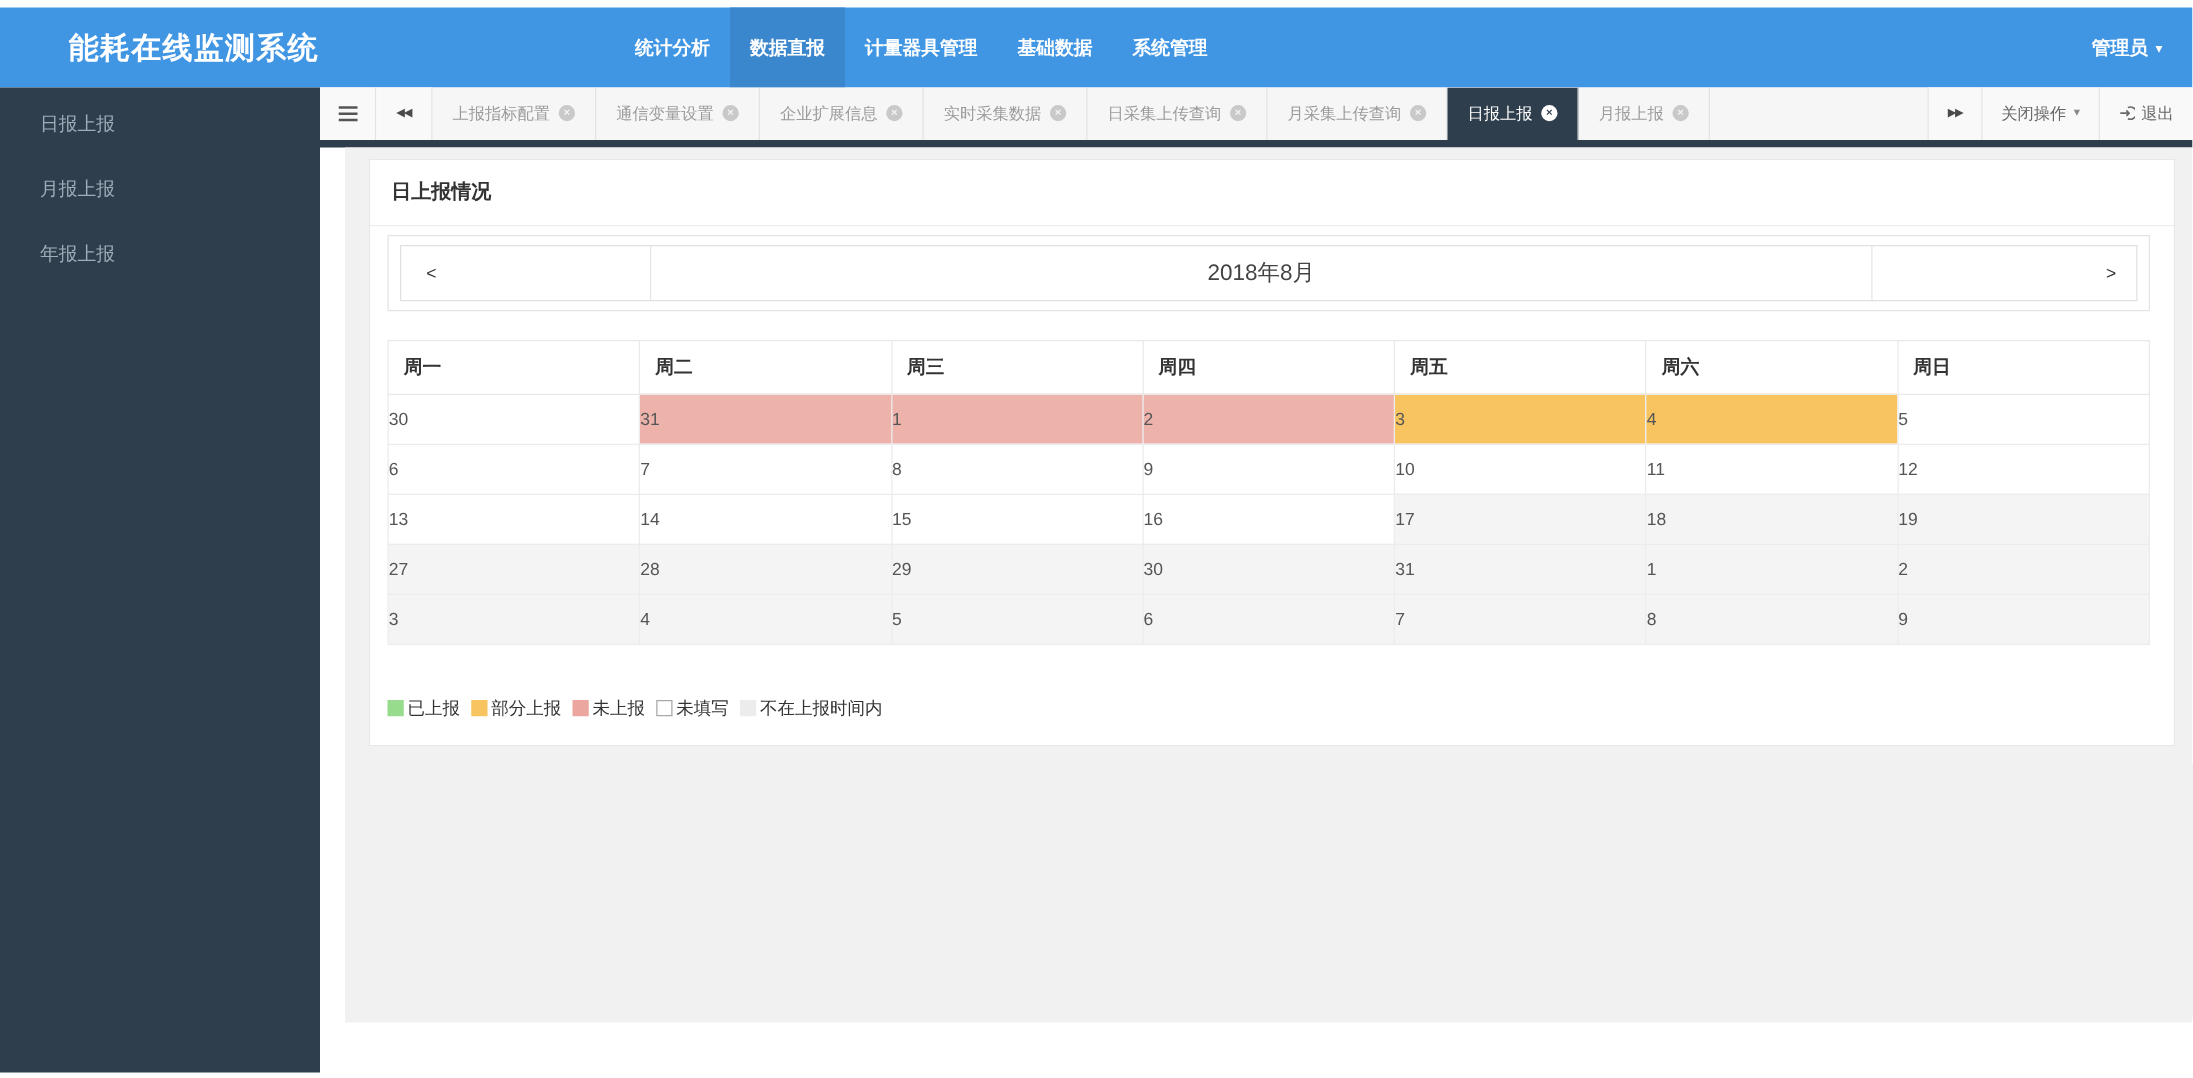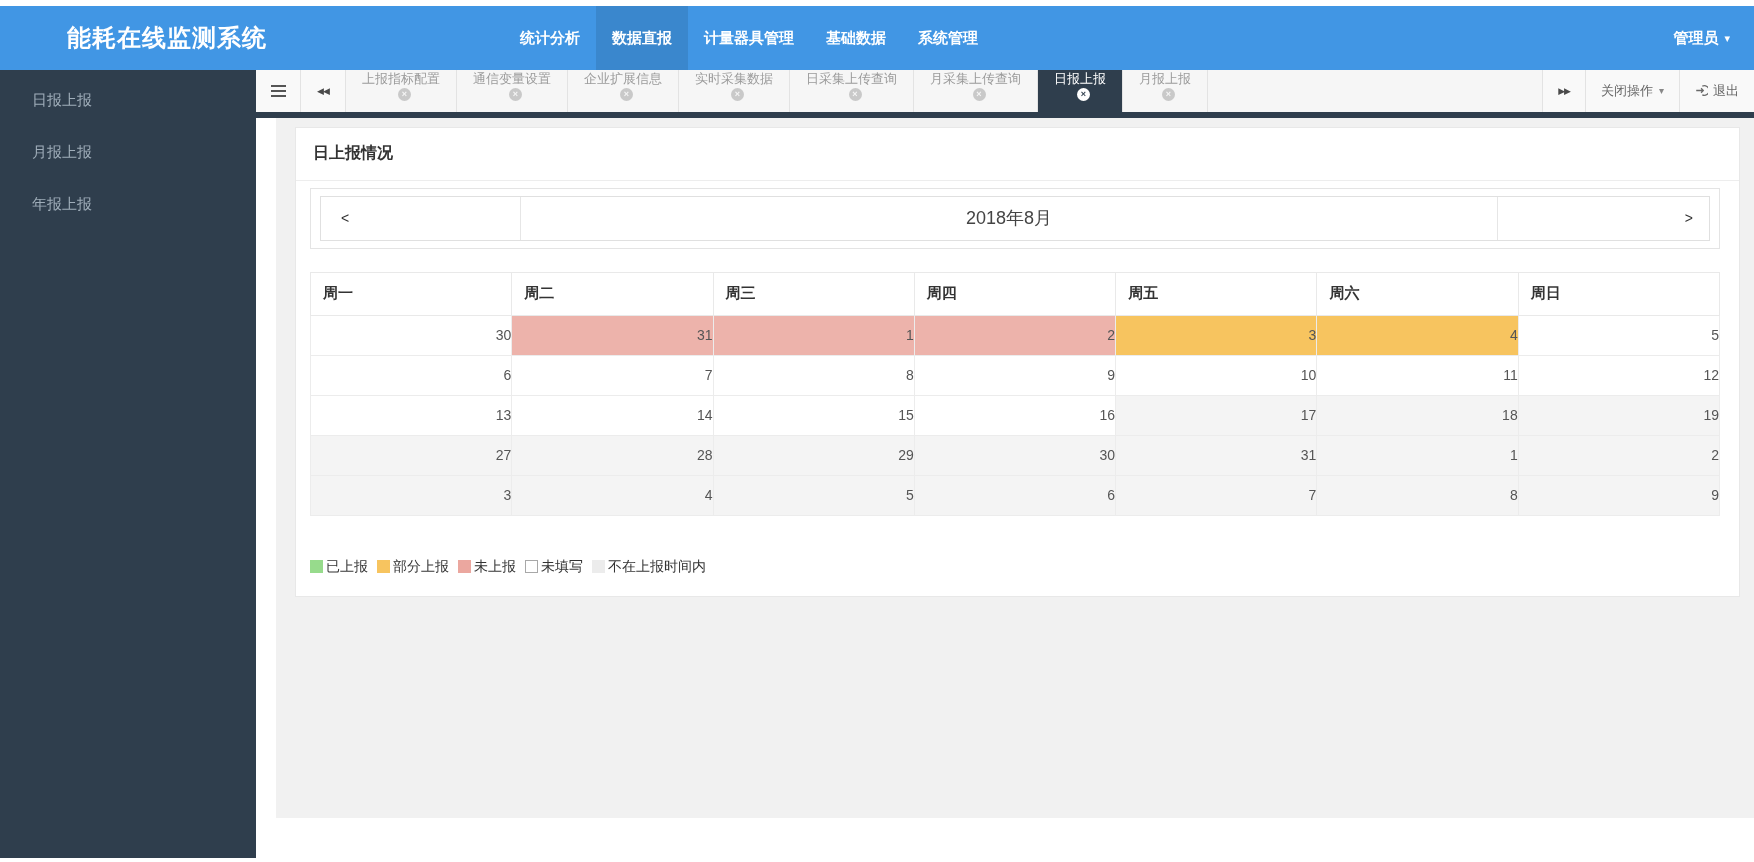--- a/index.html
+++ b/index.html
@@ -1,21 +1,21 @@
 <!DOCTYPE html>
 <html style="--header-blue: #4196e4; --header-active-blue: #3a87cd; --sidebar-dark: #2f3e4d; --green: #97db8c; --orange: #f7c45f; --pink: #edb3ab; --pink-swatch: #eba79f; --gray-cell: #f4f4f4; --gray-swatch: #ececec;"><head>
 <meta charset="utf-8">
 <style>
   * { margin:0; padding:0; box-sizing:border-box; }
   html,body { width:1754px; height:862px; background:#ffffff; font-family:"Liberation Sans","DejaVu Sans",sans-serif; overflow:hidden; }
 
   .top-strip { height:6px; background:#ffffff; }
 
   
-  .header { height:64px; background:var(--header-blue); display:flex; align-items:stretch;padding-left:12px; }
+  .header { height:64px; background:var(--header-blue); display:flex; align-items:stretch; }
   .logo { width:492px; display:flex; align-items:center; padding-left:55px; color:#ffffff; font-size:24px; font-weight:bold; letter-spacing:1px; }
   .main-nav { display:flex; align-items:stretch; }
   .nav-item { display:flex; align-items:center; padding:0 16px; color:#ffffff; font-size:15px; font-weight:bold; cursor:pointer; }
   .nav-item.active { background:var(--header-active-blue); }
   .hspacer { flex:1; }
   .user { display:flex; align-items:center; padding-right:24px; color:#ffffff; font-size:15px; font-weight:bold; cursor:pointer; }
   .user .caret { margin-left:6px; font-size:11px; font-family:"DejaVu Sans",sans-serif; }
 
   
   .body-row { display:flex; height:748px; }
@@ -25,21 +25,21 @@
   .content { flex:1; display:flex; flex-direction:column; min-width:0; }
 
   
   .tabbar { height:48px; background:#f6f6f6; border-bottom:6px solid var(--sidebar-dark); display:flex; align-items:stretch; font-size:13px; }
   .tb-btn { display:flex; align-items:center; justify-content:center; border-right:1px solid #e3e3e3; color:#555; cursor:pointer; background:#f9f9f9; }
   .tb-btn.sq { width:45px; }
   .bars { display:inline-block; width:15px; }
   .bars i { display:block; height:2px; background:#555; margin:3px 0; }
   .arrows { font-family:"DejaVu Sans",sans-serif; font-size:9px; letter-spacing:-1px; color:#4a4a4a; }
   .tabs { display:flex; align-items:stretch; flex:1; min-width:0; overflow:hidden; }
-  .tab { display:flex; align-items:center; padding:0 16px; border-right:1px solid #e3e3e3; color:#9b9b9b; cursor:pointer; white-space:nowrap;flex-direction:column; }
+  .tab { display:flex; align-items:center; padding:0 16px; border-right:1px solid #e3e3e3; color:#9b9b9b; cursor:pointer; white-space:nowrap; }
   .tab .close { margin-left:7px; width:13px; height:13px; border-radius:50%; background:#c9c9c9; color:#f6f6f6; font-size:9px; line-height:13px; text-align:center; font-weight:bold; }
   .tab.active { background:var(--sidebar-dark); color:#ffffff; }
   .tab.active .close { background:#ffffff; color:var(--sidebar-dark); }
   .tb-right { display:flex; align-items:stretch; }
   .tb-right .tb-btn { border-right:none; border-left:1px solid #e3e3e3; padding:0 15px; color:#666; }
   .tb-right .caret { margin-left:6px; font-size:10px; font-family:"DejaVu Sans",sans-serif; color:#888; }
   .exit svg { margin-right:5px; }
 
   
   .main { background:#f1f1f1; height:705px; padding:9px 14px 0 19px;margin-left:20px; }
@@ -52,21 +52,21 @@
   
   .cal-wrap { border:1px solid #e4e4e4; padding:7px 9px; }
   .cal-nav { display:flex; height:45px; border:1px solid #e0e0e0; }
   .cal-prev { width:200px; border-right:1px solid #e6e6e6; display:flex; align-items:center; padding-left:20px; font-size:14px; color:#333; cursor:pointer; }
   .cal-month { flex:1; display:flex; align-items:center; justify-content:center; font-size:18px; color:#444; }
   .cal-next { width:212px; border-left:1px solid #e6e6e6; display:flex; align-items:center; justify-content:flex-end; padding-right:16px; font-size:14px; color:#333; cursor:pointer; }
 
   
   .cal-table { width:100%; border-collapse:collapse; margin-top:23px; table-layout:fixed; }
   .cal-table th { height:43px; border:1px solid #e9e9e9; text-align:left; padding-left:12px; font-size:15px; color:#333; background:#ffffff;font-family:Liberation Mono, monospace; }
-  .cal-table td { height:40px; border:1px solid #ececec; text-align:right; font-size:14px; color:#555; cursor:pointer; }
+  .cal-table td { height:40px; border:1px solid #ececec; text-align:left; font-size:14px; color:#555; cursor:pointer; }
   .st-blank { background:#ffffff; }
   .st-not_reported { background:var(--pink); }
   .st-partial { background:var(--orange); }
   .st-out_of_range { background:var(--gray-cell); }
 
   
   .legend { margin-top:42px; display:flex; align-items:center; font-size:14px; color:#333; }
   .legend-item { display:flex; align-items:center; margin-right:9px; }
   .legend-item .sw { width:13px; height:13px; margin-right:3px; flex:none; }
   .sw-reported { background:var(--green); }

